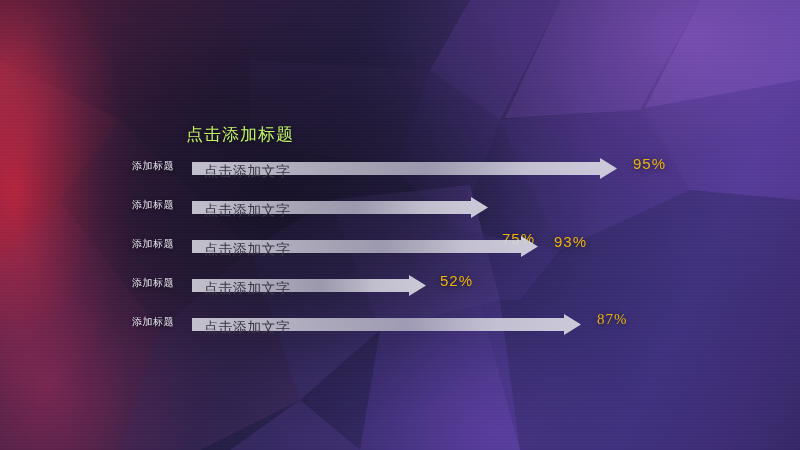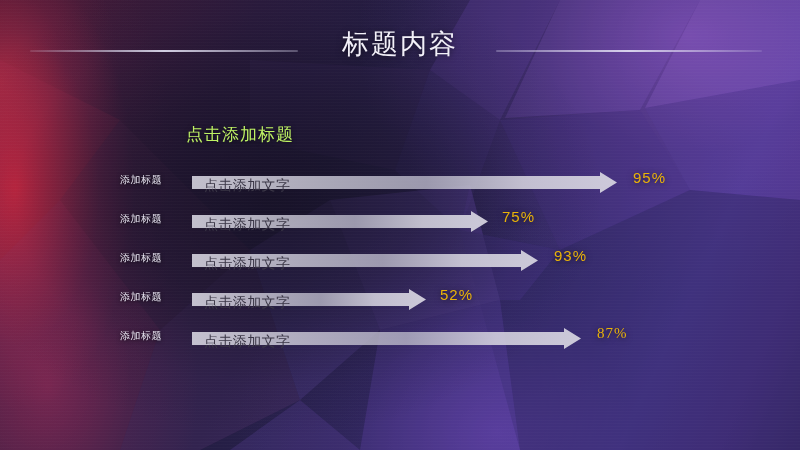--- a/index.html
+++ b/index.html
@@ -142,22 +142,23 @@
     top: 123px;
     font-size: 17px;
     letter-spacing: 1px;
     color: #bef264;
     text-shadow: 0 1px 5px rgba(0,0,0,0.6);
   }
 
   #chart {
     position: absolute;
     left: 0;
-    top: 165px;
+    top: 151px;
     width: 692px;
+    text-align: center;
   }
 
   .row {
     position: relative;
     height: 39px;
   }
 
   .row-label {
     position: absolute;
     left: 120px;
@@ -227,25 +228,20 @@
         <polygon points="0,60 120,120 60,200 0,260" fill="#b03552" opacity="0.14"></polygon>
         <polygon points="120,120 250,250 160,330 60,200" fill="#6b2f5e" opacity="0.14"></polygon>
         <polygon points="250,60 430,70 395,170 250,140" fill="#3c2a62" opacity="0.26"></polygon>
       </g>
     </svg>
   </div>
 
   <div class="bg-layer" id="bg-vignette"></div>
   <div class="bg-layer" id="bg-scan"></div>
 
-  <div id="header">
-    <div class="rule" id="rule-left"></div>
-    <div class="rule" id="rule-right"></div>
-    <div id="page-title">标题内容</div>
-  </div>
 
   <div id="chart-subtitle">点击添加标题</div>
 
   <div id="chart">
       <div class="row">
         <div class="row-label">添加标题</div>
         <div class="bar-wrap" style="width: 425px;">
           <svg class="bar-svg" width="425" height="21" viewBox="0 0 425 21">
             <defs>
               <linearGradient id="barGrad0" x1="0" y1="0" x2="1" y2="0">
@@ -270,21 +266,21 @@
                 <stop offset="0%" stop-color="#d9d7e2" stop-opacity="0.88"></stop>
                 <stop offset="55%" stop-color="#b9b7c8" stop-opacity="0.8"></stop>
                 <stop offset="78%" stop-color="#d9d7e2" stop-opacity="0.86"></stop>
                 <stop offset="100%" stop-color="#d9d7e2" stop-opacity="0.92"></stop>
               </linearGradient>
             </defs>
             <polygon points="0.0,4.0 279.0,4.0 279.0,0.0 296.0,10.5 279.0,21.0 279.0,17.0 0.0,17.0" fill="url(#barGrad1)"></polygon>
           </svg>
         </div>
         <div class="bar-text">点击添加文字</div>
-        <div class="row-value" style="left: 502px;">75%</div>
+        <div class="row-value" style="left: 502px; margin-top: 36px;">75%</div>
       </div>
       <div class="row">
         <div class="row-label">添加标题</div>
         <div class="bar-wrap" style="width: 346px;">
           <svg class="bar-svg" width="346" height="21" viewBox="0 0 346 21">
             <defs>
               <linearGradient id="barGrad2" x1="0" y1="0" x2="1" y2="0">
                 <stop offset="0%" stop-color="#d9d7e2" stop-opacity="0.88"></stop>
                 <stop offset="55%" stop-color="#b9b7c8" stop-opacity="0.8"></stop>
                 <stop offset="78%" stop-color="#d9d7e2" stop-opacity="0.86"></stop>

